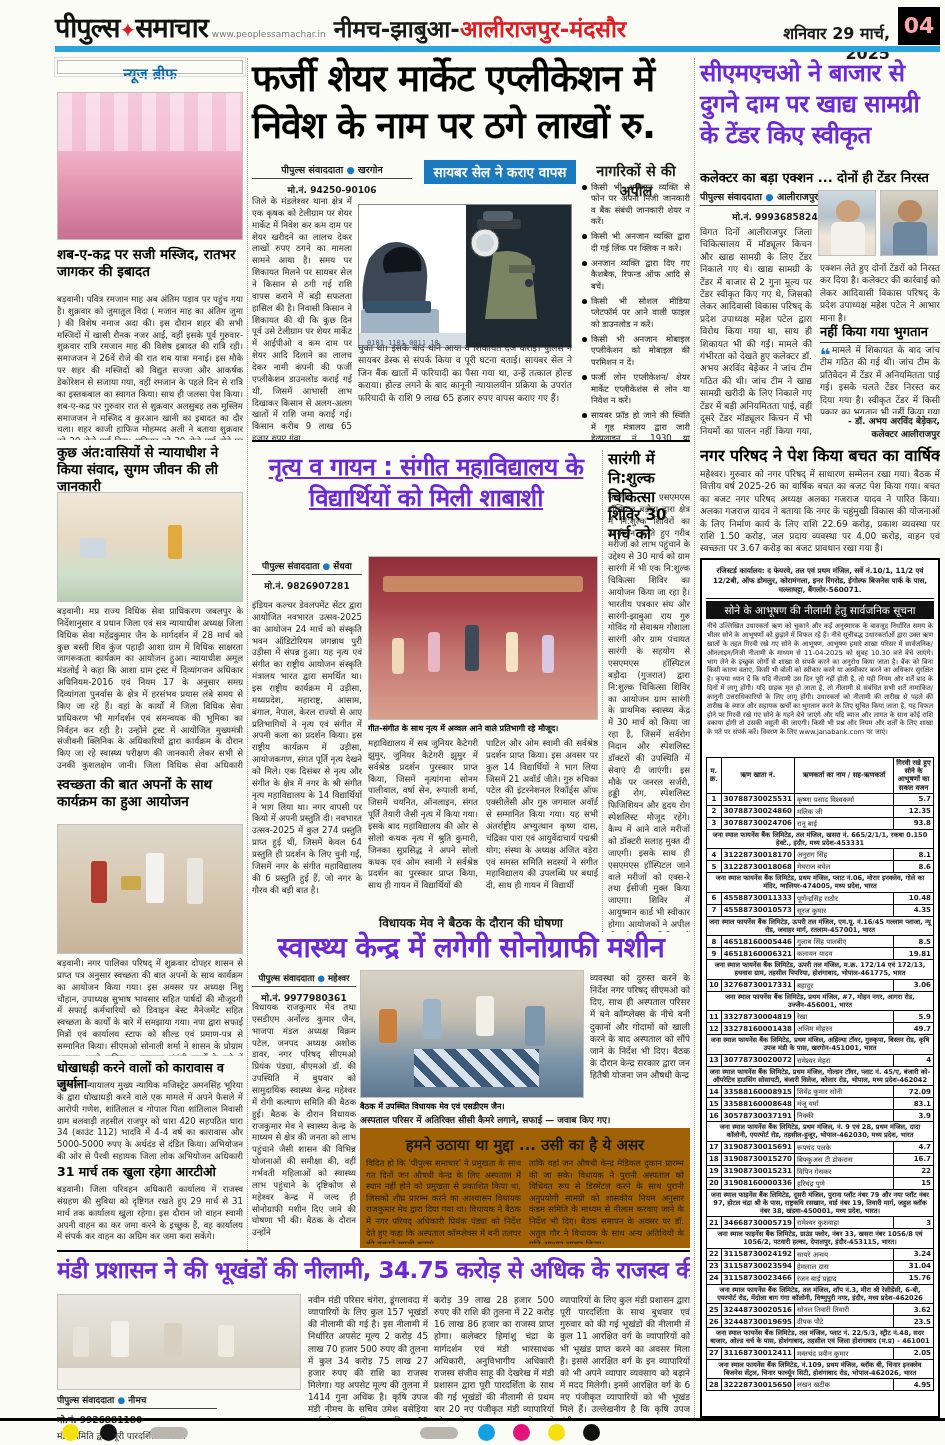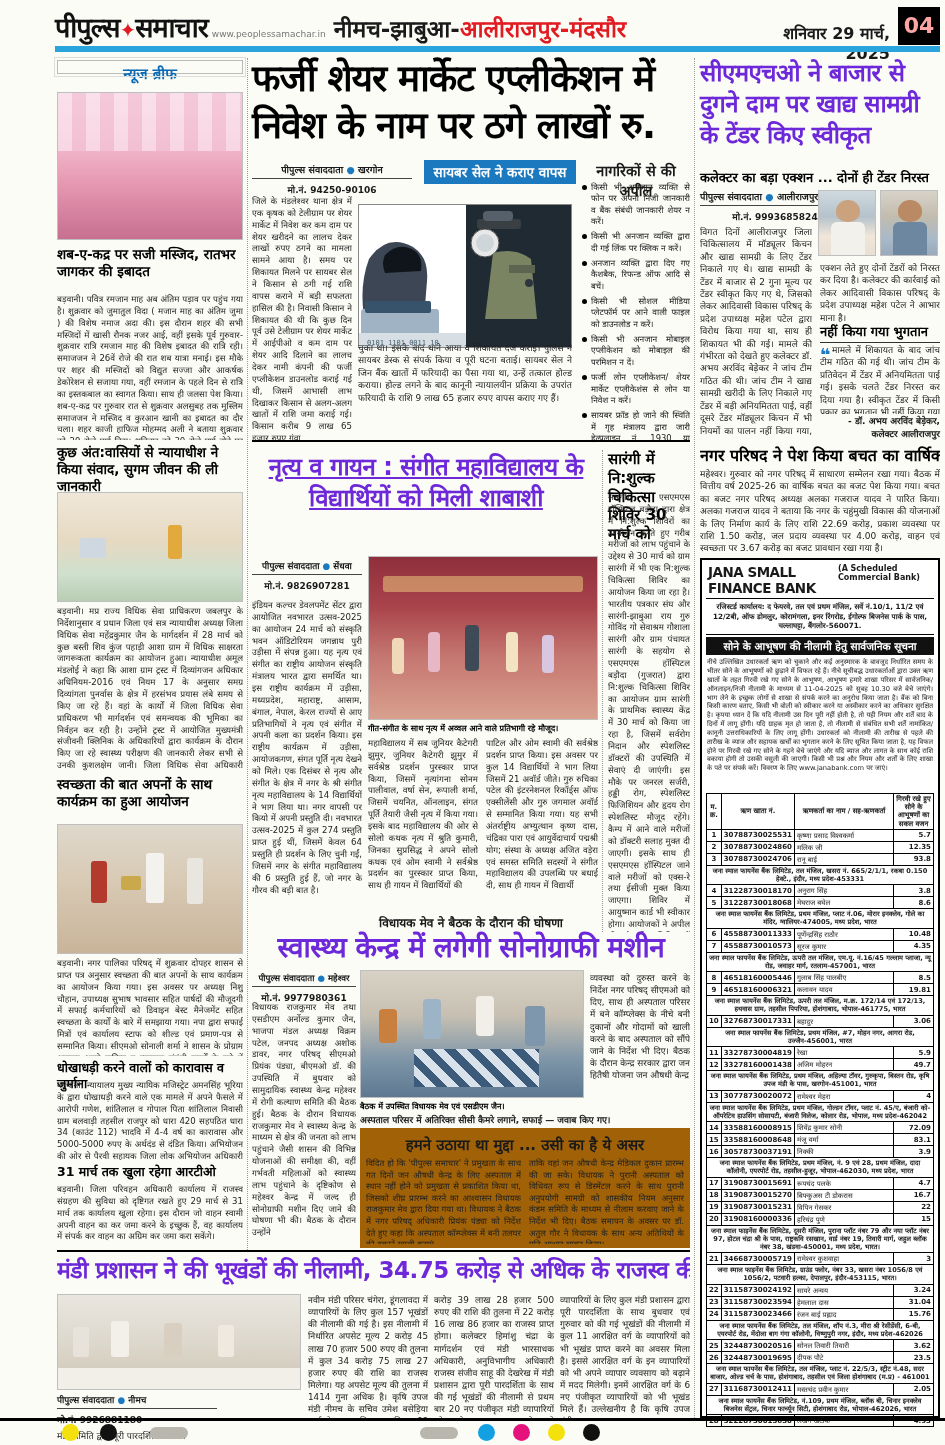--- a/index.html
+++ b/index.html
@@ -46,21 +46,21 @@
   .attrib { font-size:9px; font-weight:700; text-align:right; }
   .gray-box { background:#a16207; }
   .gray-box .ttl { font-size:15px; font-weight:700; text-align:center; padding:6px 0 4px 0; }
 
   
   .bank { border:2px solid #000; background:#fff; padding:3px 4px; }
   .bank-head { display:flex; justify-content:space-between; align-items:flex-start; border-bottom:1px solid #000; padding:1px 2px 2px 2px; }
   .bank-name { font-size:13.5px; font-weight:700; letter-spacing:-0.5px; }
   .bank-tag { font-size:8px; font-weight:700; }
   .bank-addr { font-size:7.2px; font-weight:700; text-align:center; line-height:1.35; padding:3px 2px; border-bottom:1px solid #000; }
-  .bank-bar { background:#111; color:#fff; font-size:10.5px; font-weight:700; text-align:center; padding:2px 0; margin:2px 0; }
+  .bank-bar { background:#111; color:#fff; font-size:10.5px; font-weight:400; text-align:center; padding:2px 0; margin:2px 0; }
   .bank-notice { font-size:6.7px; line-height:1.32; text-align:justify; padding:1px 1px 3px 1px; }
   table.bank-tbl { width:100%; border-collapse:collapse; font-size:7px; }
   table.bank-tbl th, table.bank-tbl td { border:1px solid #000; padding:1px 2px; }
   table.bank-tbl th { font-weight:700; text-align:center; font-size:6.8px; line-height:1.2; }
   td.c-sr { width:14px; text-align:center; font-weight:700; }
   td.c-account { width:62px; font-weight:700; white-space:nowrap; }
   td.c-weight { width:40px; text-align:right; font-weight:700; }
   tr.branch-row td { text-align:center; font-size:6.6px; line-height:1.25; font-weight:700; background:#fff; }
 
   
@@ -222,24 +222,20 @@
   <div class="abs body-txt" style="left:368px; top:738px; width:110px; height:192px;">महाविद्यालय में सब जुनियर कैटेगरी झुमुर, जुनियर कैटेगरी झुमुर में सर्वश्रेष्ठ प्रदर्शन पुरस्कार प्राप्त किया, जिसमें नृत्यांगना सोनम पालीवाल, वर्षा सेन, रूपाली शर्मा, जिसमें चयनित, ऑनलाइन, संगत पूर्ति तैयारी जैसी नृत्य में किया गया। इसके बाद महाविद्यालय की ओर से सोलो कथक नृत्य में श्रुति कुमारी, जिनका सुप्रसिद्ध ने अपने सोलो कथक एवं ओम स्वामी ने सर्वश्रेष्ठ प्रदर्शन का पुरस्कार प्राप्त किया, साथ ही गायन में विद्यार्थियों की</div>
   <div class="abs body-txt" style="left:486px; top:738px; width:112px; height:192px;">पाटिल और ओम स्वामी की सर्वश्रेष्ठ प्रदर्शन प्राप्त किया। इस अवसर पर कुल 14 विद्यार्थियों ने भाग लिया जिसमें 21 अवॉर्ड जीते। गुरु रुचिका पटेल की इंटरनेशनल रिकॉर्ड्स ऑफ एक्सीलेंसी और गुरु जगमाल अवॉर्ड से सम्मानित किया गया। यह सभी अंतर्राष्ट्रीय अभ्युत्थान कृष्ण दास, चंद्रिका पारा एवं आयुर्वेदाचार्य पद्मश्री योग; संस्था के अध्यक्ष अजित वड़ेरा एवं समस्त समिति सदस्यों ने संगीत महाविद्यालय की उपलब्धि पर बधाई दी, साथ ही गायन में विद्यार्थी</div>
 
   <div class="abs headline-md" style="left:608px; top:450px; width:82px;">सारंगी में नि:शुल्क चिकित्सा शिविर 30 मार्च को</div>
   <div class="abs body-txt" style="left:608px; top:492px; width:82px; height:440px;">सारंगी। एसएमएस हॉस्पिटल बड़ौदा द्वारा क्षेत्र में नि:शुल्क शिविरों का आयोजन करते हुए गरीब मरीजों को लाभ पहुंचाने के उद्देश्य से 30 मार्च को ग्राम सारंगी में भी एक नि:शुल्क चिकित्सा शिविर का आयोजन किया जा रहा है। भारतीय पत्रकार संघ और सारंगी-झाबुआ राय गुरु गोविंद गो सेवाश्रम गौशाला सारंगी और ग्राम पंचायत सारंगी के सहयोग से एसएमएस हॉस्पिटल बड़ौदा (गुजरात) द्वारा नि:शुल्क चिकित्सा शिविर का आयोजन ग्राम सारंगी के प्राथमिक स्वास्थ्य केंद्र में 30 मार्च को किया जा रहा है, जिसमें सर्वरोग निदान और स्पेशलिस्ट डॉक्टरों की उपस्थिति में सेवाएं दी जाएंगी। इस मौके पर जनरल सर्जरी, हड्डी रोग, स्पेशलिस्ट फिजिशियन और हृदय रोग स्पेशलिस्ट मौजूद रहेंगे। कैम्प में आने वाले मरीजों को डॉक्टरी सलाह मुक्त दी जाएगी। इसके साथ ही एसएमएस हॉस्पिटल जाने वाले मरीजों को एक्स-रे तथा ईसीजी मुक्त किया जाएगा। शिविर में आयुष्मान कार्ड भी स्वीकार होगा। आयोजकों ने अपील की है कि शिविर में नि:शुल्क सेवा प्राप्त करने के लिए मरीजों का आयोजन 30 मार्च सुबह 10 बजे से 2 बजे तक जाएगा।</div>
 
   <div class="abs headline-md" style="left:700px; top:446px; width:240px; font-size:16px; white-space:nowrap; overflow:hidden;">नगर परिषद ने पेश किया बचत का वार्षिक बजट</div>
   <div class="abs body-txt" style="left:700px; top:468px; width:240px; height:86px; font-size:9px;">महेश्वर। गुरुवार को नगर परिषद् में साधारण सम्मेलन रखा गया। बैठक में वित्तीय वर्ष 2025-26 का वार्षिक बचत का बजट पेश किया गया। बचत का बजट नगर परिषद अध्यक्ष अलका गजराज यादव ने पारित किया। अलका गजराज यादव ने बताया कि नगर के चहुंमुखी विकास की योजनाओं के लिए निर्माण कार्य के लिए राशि 22.69 करोड़, प्रकाश व्यवस्था पर राशि 1.50 करोड़, जल प्रदाय व्यवस्था पर 4.00 करोड़, वाहन एवं स्वच्छता पर 3.67 करोड़ का बजट प्रावधान रखा गया है।</div>
 
   <div class="abs bank" style="left:700px; top:558px; width:240px; height:860px;">
-    <div class="bank-head">
-      <span class="bank-name">JANA SMALL FINANCE BANK</span>
-      <span class="bank-tag">(A Scheduled Commercial Bank)</span>
-    </div>
     <div class="bank-addr">रजिस्टर्ड कार्यालय:  द फेयरवे, तल एवं प्रथम मंजिल, सर्वे नं.10/1, 11/2 एवं 12/2बी, ऑफ डोमलुर, कोरामंगला, इनर रिंगरोड, ईगोल्फ बिजनेस पार्क के पास, चल्लाघट्टा, बैंगलोर-560071.</div>
     <div class="bank-bar">सोने के आभूषण की नीलामी हेतु सार्वजनिक सूचना</div>
     <div class="bank-notice" style="height:136px; overflow:hidden;">नीचे उल्लिखित उधारकर्ता ऋण को चुकाने और कई अनुस्मारक के बावजूद निर्धारित समय के भीतर सोने के आभूषणों को छुड़ाने में विफल रहे हैं। नीचे सूचीबद्ध उधारकर्ताओं द्वारा उक्त ऋण खातों के तहत गिरवी रखे गए सोने के आभूषण, आभूषण हमारे शाखा परिसर में सार्वजनिक/ऑनलाइन/निजी नीलामी के माध्यम से 11-04-2025 को सुबह 10.30 बजे बेचे जाएंगे। भाग लेने के इच्छुक लोगों से शाखा से संपर्क करने का अनुरोध किया जाता है। बैंक को बिना किसी कारण बताए, किसी भी बोली को स्वीकार करने या अस्वीकार करने का अधिकार सुरक्षित है। कृपया ध्यान दें कि यदि नीलामी उस दिन पूरी नहीं होती है, तो यही नियम और शर्तें बाद के दिनों में लागू होंगी। यदि ग्राहक मृत हो जाता है, तो नीलामी से संबंधित सभी शर्तें नामांकित/कानूनी उत्तराधिकारियों के लिए लागू होंगी। उधारकर्ता को नीलामी की तारीख से पहले की तारीख के ब्याज और सहायक खर्चों का भुगतान करने के लिए सूचित किया जाता है, यह विफल होने पर गिरवी रखे गए सोने के गहने बेचे जाएंगे और यदि ब्याज और लागत के साथ कोई राशि बकाया होगी तो उसकी वसूली की जाएगी। किसी भी प्रश्न और नियम और शर्तों के लिए शाखा के पते पर संपर्क करें। विवरण के लिए www.janabank.com पर जाएं।</div>
     <table class="bank-tbl">
       <thead>
         <tr>
           <th>म. क्र.</th>
           <th>ऋण खाता नं.</th>
           <th>ऋणकर्ता का नाम / सह-ऋणकर्ता</th>
           <th>गिरवी रखे हुए सोने के आभूषणों का सकल वजन</th>
@@ -264,21 +260,21 @@
             <td class="c-name">रानू बाई</td>
             <td class="c-weight">93.8</td>
           </tr>
           <tr class="branch-row">
             <td colspan="4">जना स्माल फायनेंस बैंक लिमिटेड, तल मंजिल, खसरा नं. 665/2/1/1, रकबा 0.150 हेक्टे., इंदौर, मध्य प्रदेश-453331</td>
           </tr>
           <tr>
             <td class="c-sr">4</td>
             <td class="c-account">31228730018170</td>
             <td class="c-name">अनुराग सिंह</td>
-            <td class="c-weight">3.8</td>
+            <td class="c-weight">8.1</td>
           </tr>
           <tr>
             <td class="c-sr">5</td>
             <td class="c-account">31228730018068</td>
             <td class="c-name">मेघराज बघेल</td>
             <td class="c-weight">8.6</td>
           </tr>
           <tr class="branch-row">
             <td colspan="4">जना स्माल फायनेंस बैंक लिमिटेड, प्रथम मंजिल, प्लाट नं.06, मोरार इनक्लेव, गोले का मंदिर, ग्वालियर-474005, मध्य प्रदेश, भारत</td>
           </tr>

